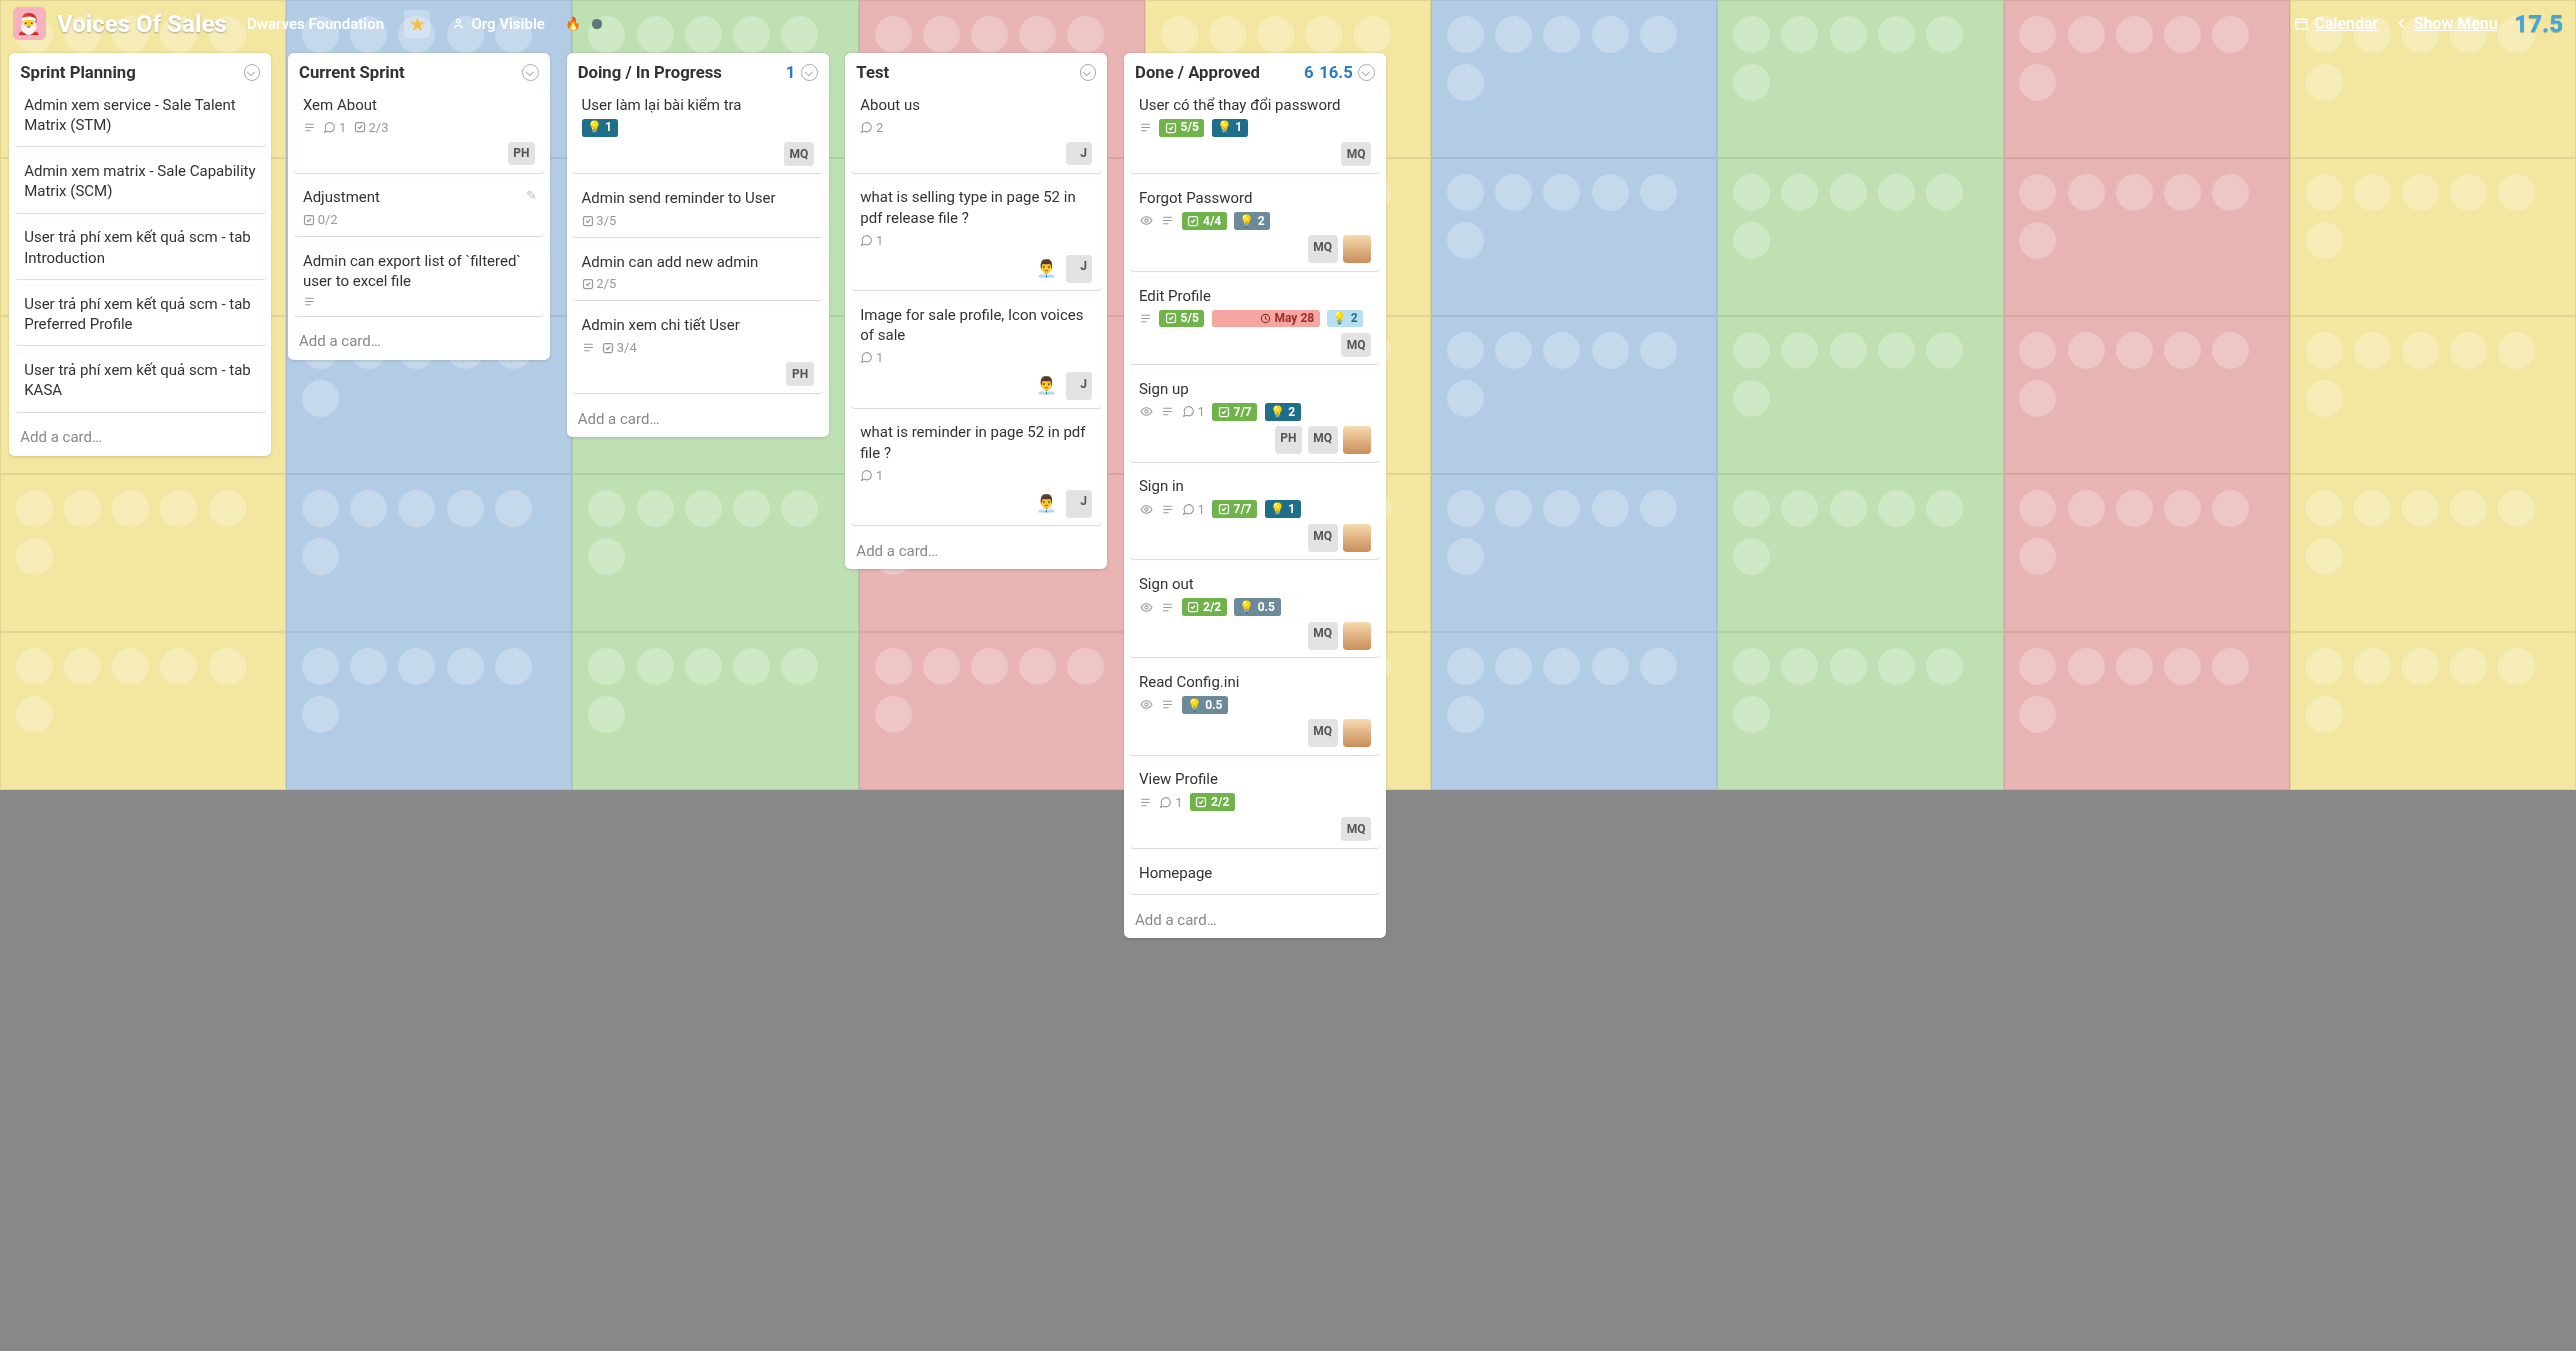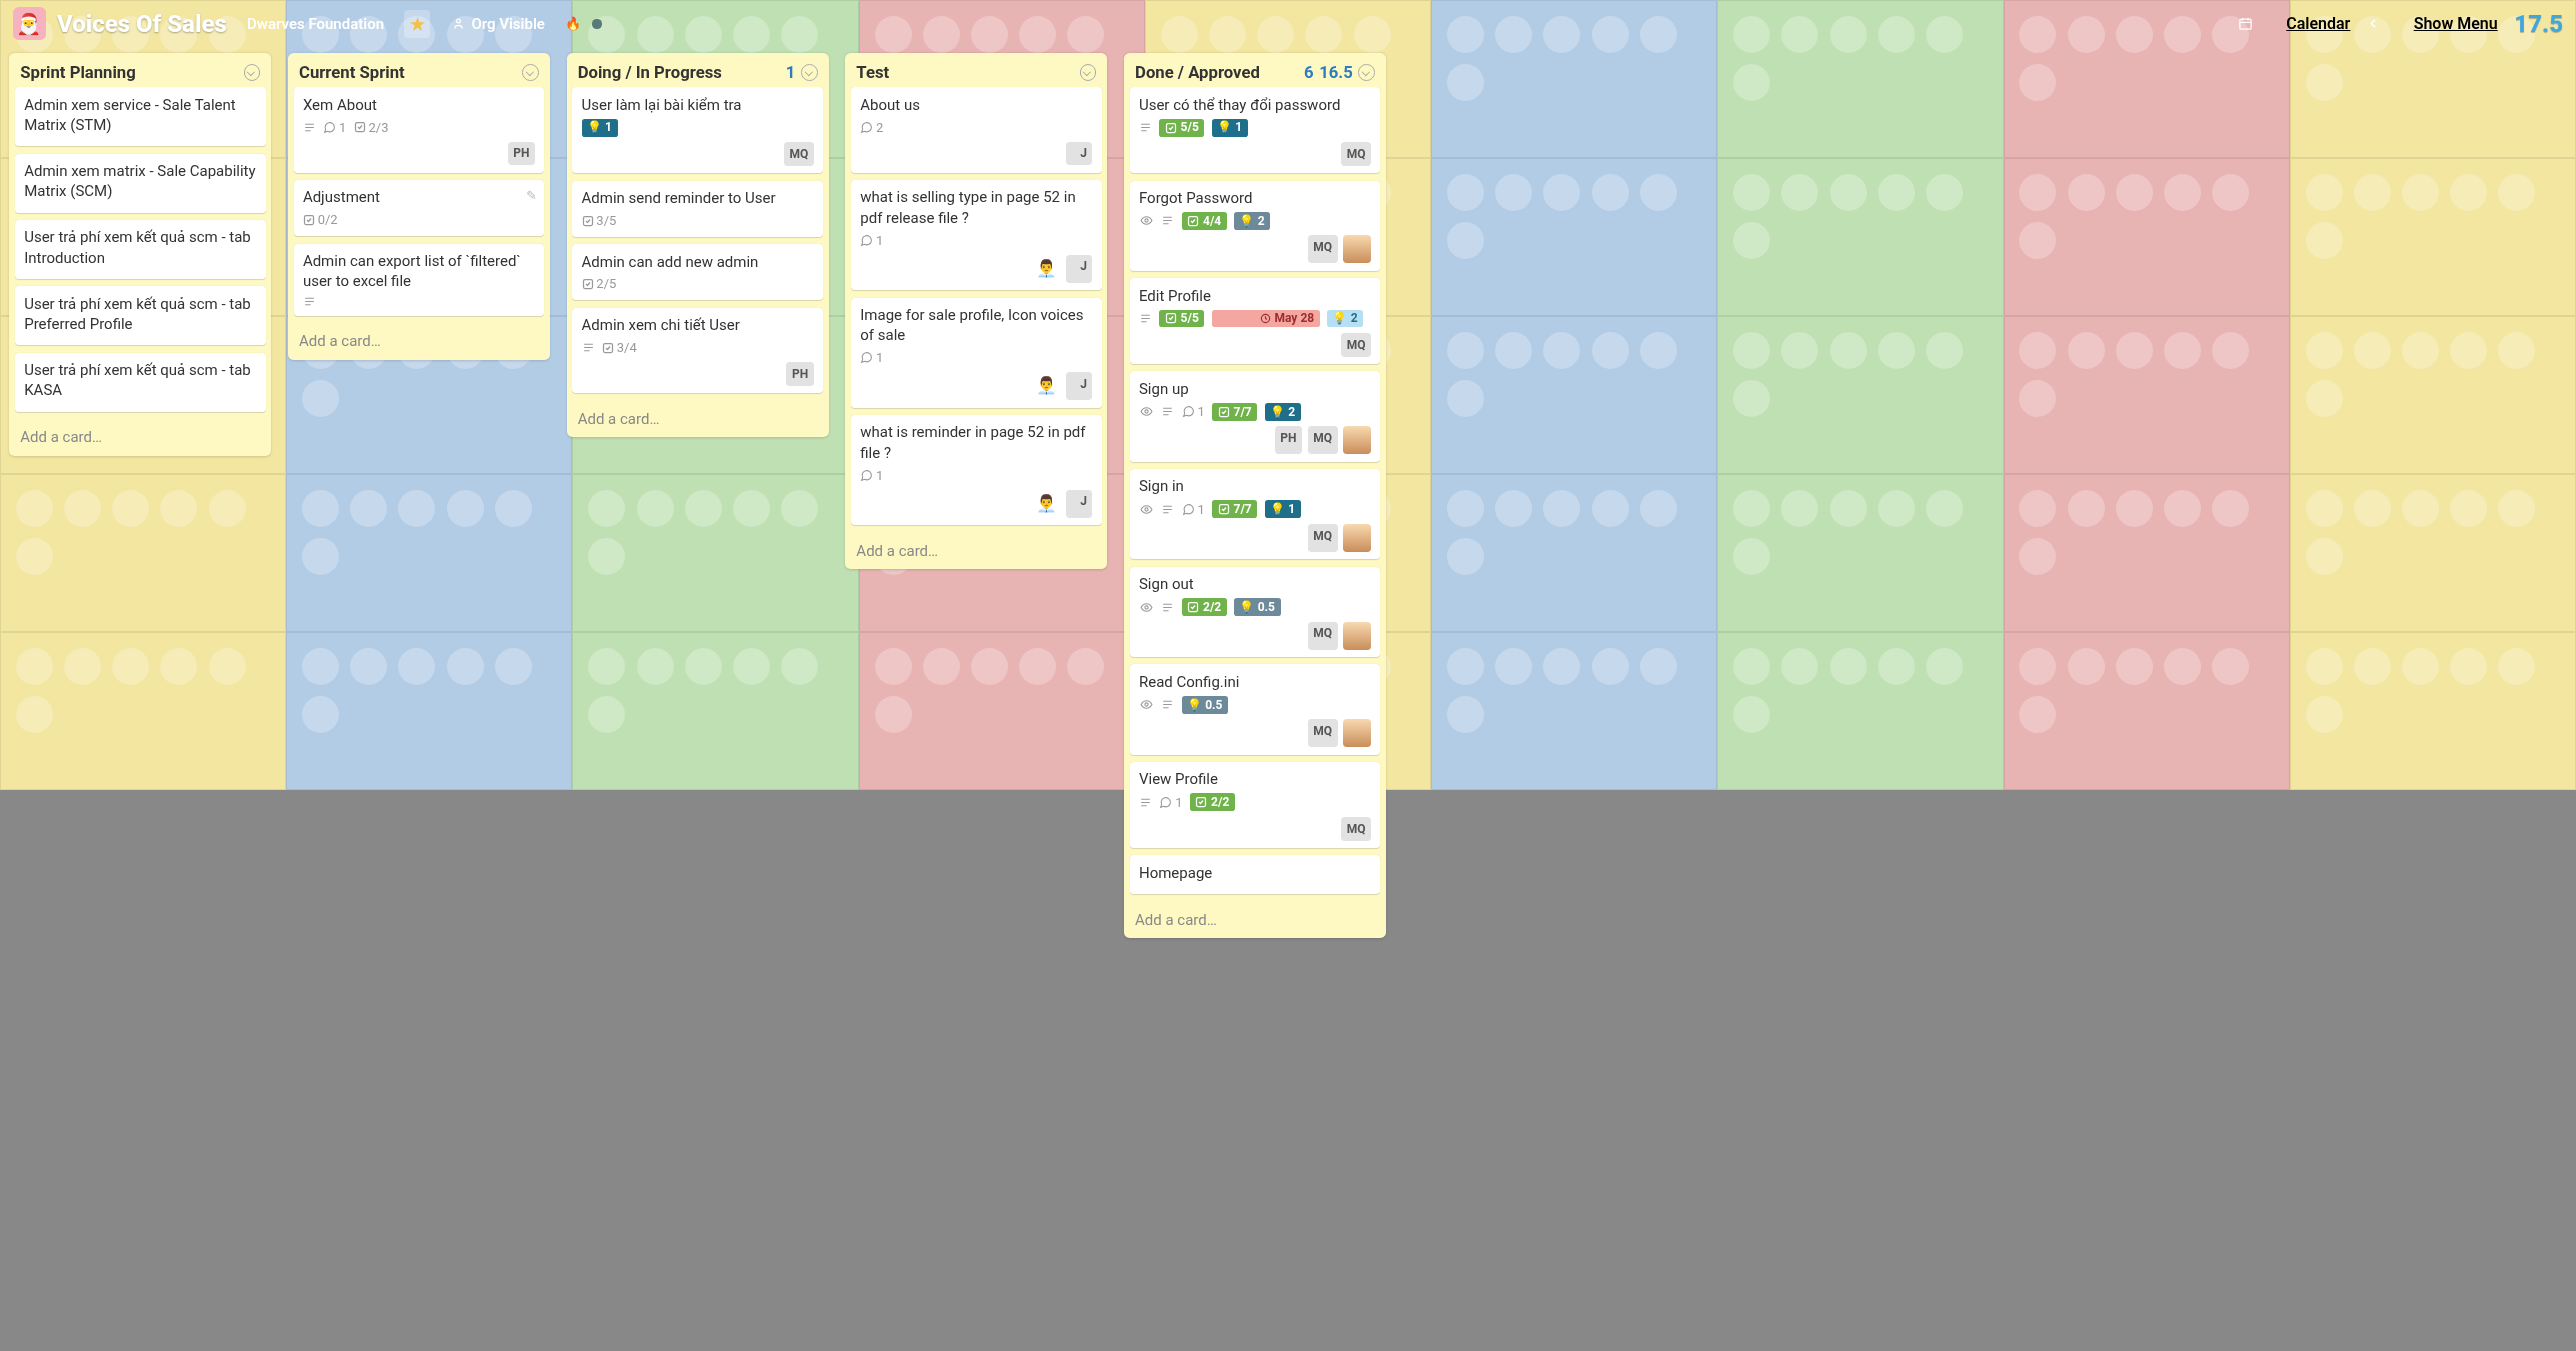--- a/index.html
+++ b/index.html
@@ -38,33 +38,33 @@
   .hdr-chip {
     display:inline-flex; align-items:center; gap:5.6px;
     padding:3.7px 9.3px; border-radius:3.7px;
     background:rgba(255,255,255,0.0);
     color:#fff; font-size:15px; font-weight:600;
   }
   .star-btn { background:rgba(255,255,255,0.25); border-radius:3.7px; padding:3.7px 5.6px;}
   .star-icon{ color:#f5c044; font-size:16.7px;}
   .flame-icon { color:#f97316; font-size:13px;}
   .header .spacer{ flex:1; }
-  .hdr-link { color:#000000; font-size:16px; text-decoration:underline; font-weight:600;margin-left:28px;}
+  .hdr-link { color:#ffffff; font-size:16px; text-decoration:underline; font-weight:600;}
   .hdr-right { display:flex; align-items:center; gap:16.7px;}
   .big-num { font-size:24px; font-weight:800; color:#3fa7e0; text-shadow:0 0.9px 0.9px rgba(0,0,0,.25);}
   
   .board {
     position:relative; z-index:2;
     display:flex; align-items:flex-start; gap:16.7px;
     padding:5.6px 9.3px 18.6px 9.3px;
     overflow-x:auto;
     height:calc(100% - 50px);
   }
   .list {
-    background:#fef9c3;
+    background:#ffffff;
     border-radius:5.6px;
     width:262px;
     flex:0 0 262px;
     display:flex; flex-direction:column;
     max-height:100%;
     box-shadow:0 0.9px 2.8px rgba(0,0,0,.15);
   }
   .list-header {
     display:flex; align-items:center; gap:5.6px;
     padding:9.3px 11px 5.6px 11px;

